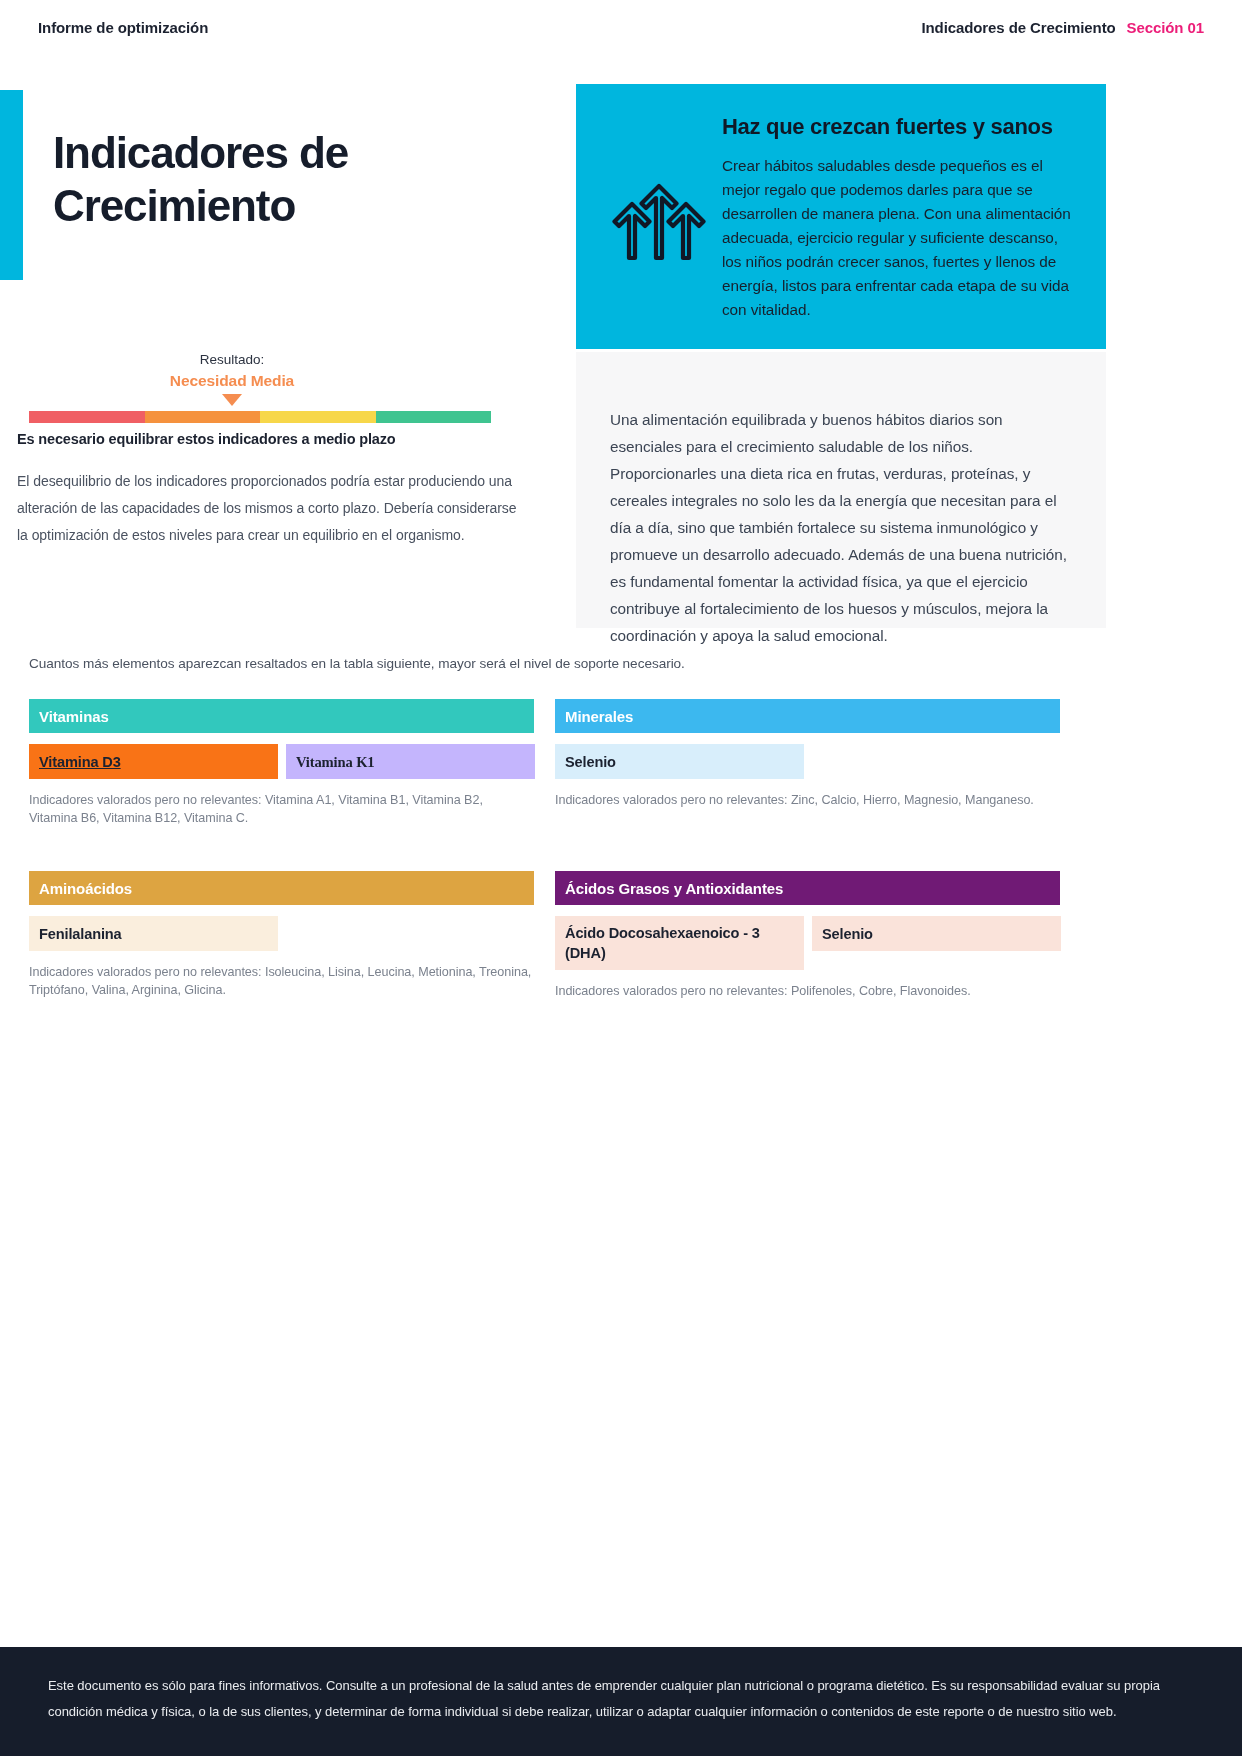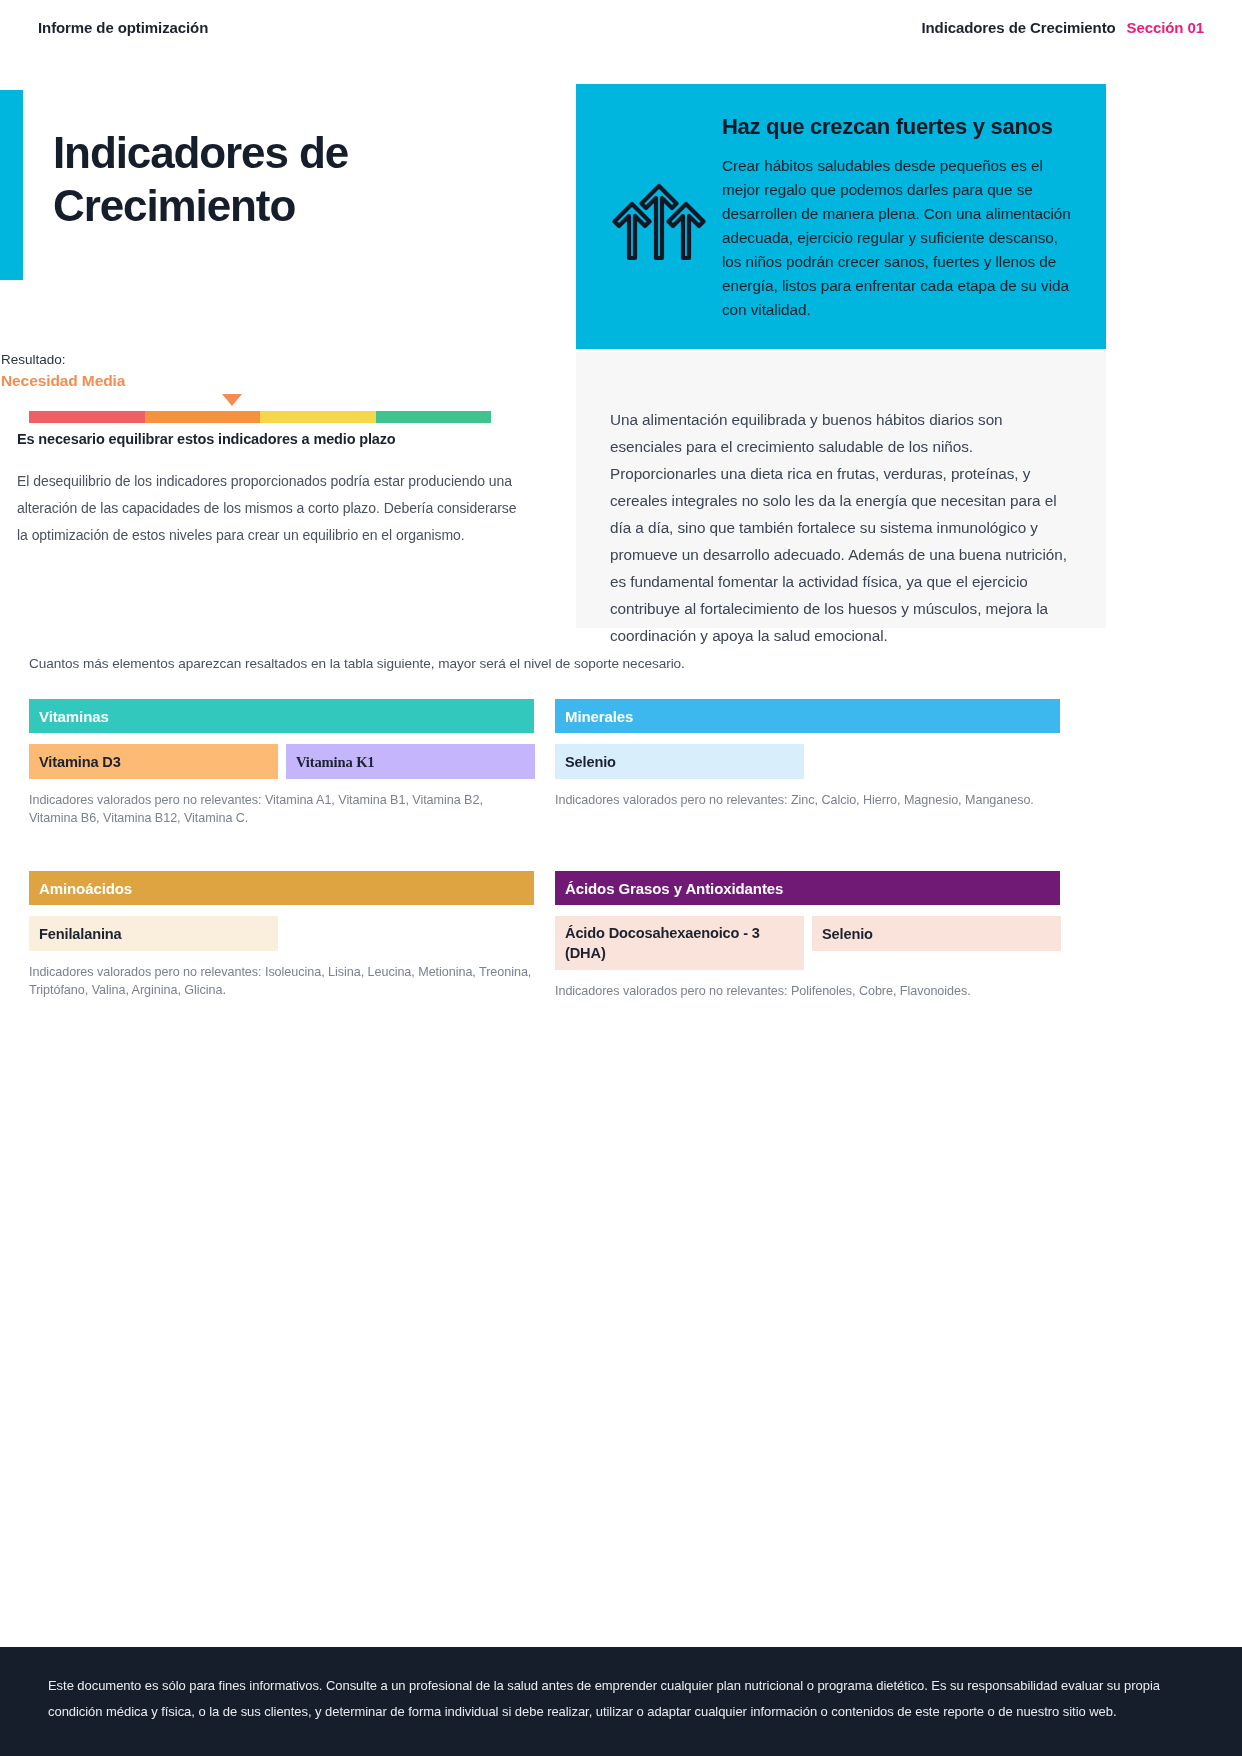--- a/index.html
+++ b/index.html
@@ -108,21 +108,21 @@
   }
 
   
   .gauge-wrap {
     position: absolute;
     left: 29px;
     top: 350px;
     width: 462px;
   }
   .gauge-labels {
-    text-align: left;
+    text-align: center;
     position: relative;
     left: -28px;
   }
   .gauge-result-label {
     font-size: 13.5px;
     color: #2b3240;
     line-height: 20px;
   }
   .gauge-result-value {
     font-size: 15.5px;
@@ -320,21 +320,21 @@
   <div class="info-panel">
     <div class="info-panel-text">Una alimentación equilibrada y buenos hábitos diarios son esenciales para el crecimiento saludable de los niños. Proporcionarles una dieta rica en frutas, verduras, proteínas, y cereales integrales no solo les da la energía que necesitan para el día a día, sino que también fortalece su sistema inmunológico y promueve un desarrollo adecuado. Además de una buena nutrición, es fundamental fomentar la actividad física, ya que el ejercicio contribuye al fortalecimiento de los huesos y músculos, mejora la coordinación y apoya la salud emocional.</div>
   </div>
 
   <div class="table-hint">Cuantos más elementos aparezcan resaltados en la tabla siguiente, mayor será el nivel de soporte necesario.</div>
 
   <div class="tables" id="nutrient-tables">
       <div class="nutrient-block">
         <div class="nutrient-header" style="background: rgb(50, 200, 189);">Vitaminas</div>
         <div class="nutrient-cells">
-          <div class="nutrient-cell" style="background: #fdba74;">Vitamina D3</div>
+          <div class="nutrient-cell" style="background: #f97316; text-decoration: underline;">Vitamina D3</div>
           <div class="nutrient-cell" style="background: #c4b5fd; font-family: Liberation Serif, serif;">Vitamina K1</div>
         </div>
         <div class="nutrient-note">Indicadores valorados pero no relevantes: Vitamina A1, Vitamina B1, Vitamina B2, Vitamina B6, Vitamina B12, Vitamina C.</div>
       </div>
       <div class="nutrient-block">
         <div class="nutrient-header" style="background: rgb(60, 184, 239);">Minerales</div>
         <div class="nutrient-cells">
           <div class="nutrient-cell" style="background: rgb(216, 238, 251);">Selenio</div>
         </div>
         <div class="nutrient-note">Indicadores valorados pero no relevantes: Zinc, Calcio, Hierro, Magnesio, Manganeso.</div>

